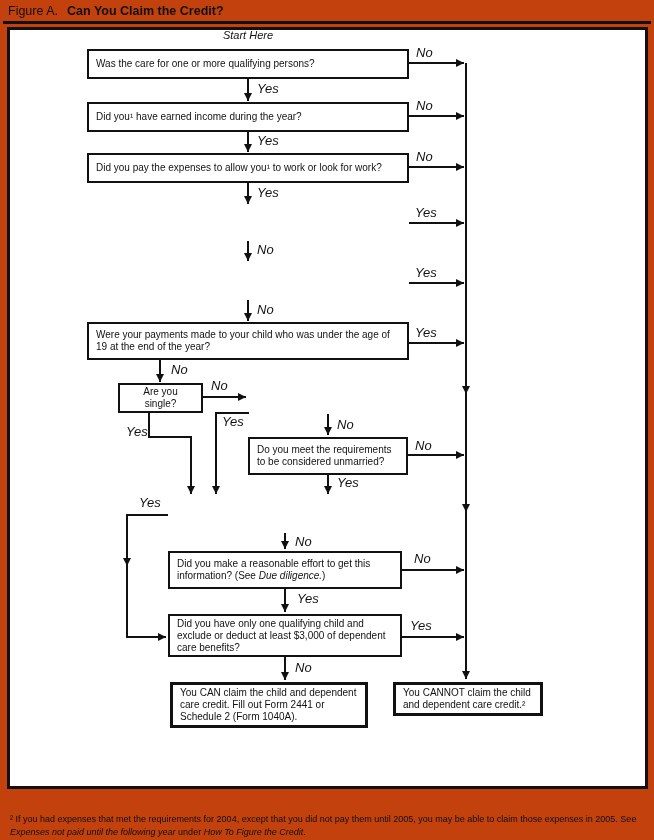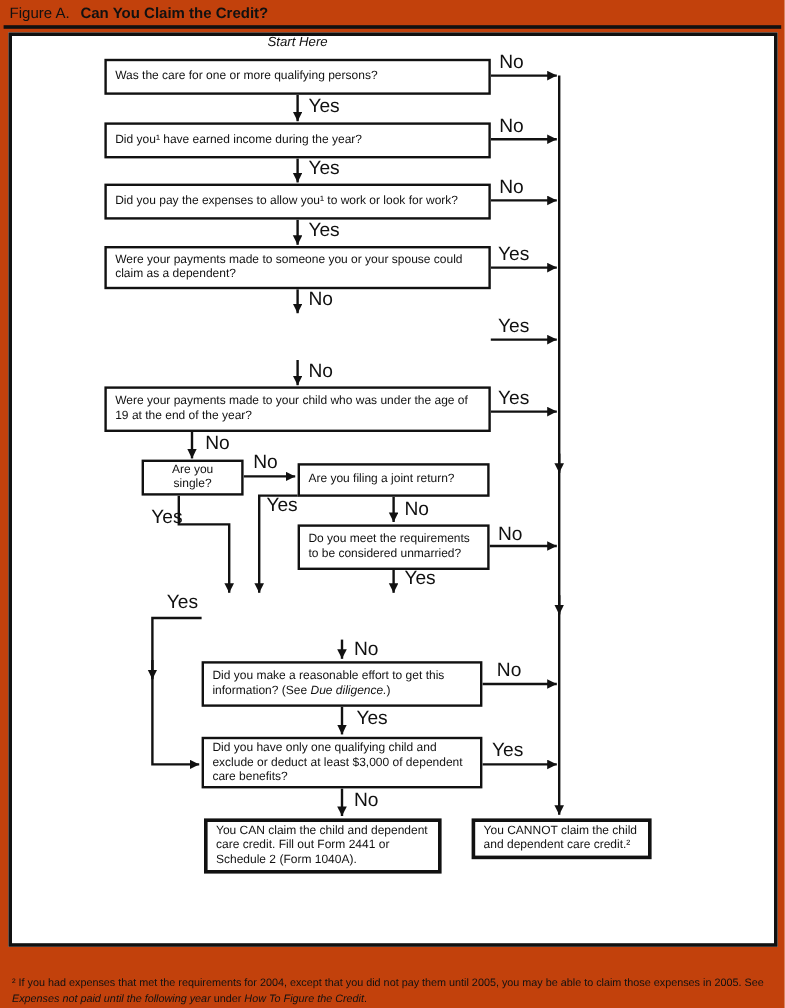--- a/index.html
+++ b/index.html
@@ -15,21 +15,21 @@
   .start{position:absolute;left:180px;top:29px;width:136px;text-align:center;font-style:italic;font-size:11px;}
   svg.wires{position:absolute;left:0;top:0;}
   svg.wires polyline{fill:none;stroke:#111;stroke-width:2;}
   .qbox{
     position:absolute;background:#fff;border:2px solid #111;box-sizing:border-box;
     display:flex;align-items:center;padding:0 7px;font-size:10px;line-height:12px;
   }
   .qbox .qtext{white-space:pre-line;}
   .qbox.center{justify-content:center;text-align:center;padding:0 15px;}
   .qbox.outcome{border-width:3px;}
-  .lbl{position:absolute;font-size:16px;line-height:12px;white-space:nowrap;}
+  .lbl{position:absolute;font-style:italic;font-size:13px;line-height:12px;white-space:nowrap;}
   .footnote{position:absolute;left:10px;width:638px;font-size:9px;line-height:13px;}
   .footnote .it{font-style:italic;}
 </style>
 </head>
 <body>
 
 <div id="stage">
 
   <div class="title">
     <span class="prefix">Figure A.</span><span class="main">Can You Claim the Credit?</span>
@@ -87,33 +87,26 @@
 
   <div class="qbox" style="left:87px;top:49px;width:322px;height:30px">
     <span class="qtext">Was the care for one or more qualifying persons?</span>
   </div>
   <div class="qbox" style="left:87px;top:102px;width:322px;height:30px">
     <span class="qtext">Did you¹ have earned income during the year?</span>
   </div>
   <div class="qbox" style="left:87px;top:153px;width:322px;height:30px">
     <span class="qtext">Did you pay the expenses to allow you¹ to work or look for work?</span>
   </div>
-  <div class="qbox" style="left:87px;top:205px;width:322px;height:36px">
-    <span class="qtext">Were your payments made to someone you or your spouse could
-claim as a dependent?</span>
-  </div>
   <div class="qbox" style="left:87px;top:322px;width:322px;height:38px">
     <span class="qtext">Were your payments made to your child who was under the age of
 19 at the end of the year?</span>
   </div>
   <div class="qbox center" style="left:118px;top:383px;width:85px;height:30px">
     <span class="qtext">Are you single?</span>
-  </div>
-  <div class="qbox" style="left:248px;top:386px;width:160px;height:28px">
-    <span class="qtext">Are you filing a joint return?</span>
   </div>
   <div class="qbox" style="left:248px;top:437px;width:160px;height:38px">
     <span class="qtext">Do you meet the requirements
 to be considered unmarried?</span>
   </div>
   <div class="qbox" style="left:168px;top:551px;width:234px;height:38px">
     <span class="qtext"><span>Did you make a reasonable effort to get this
 information? (See </span><span class="it" style="font-style:italic">Due diligence.</span><span>)</span></span>
   </div>
   <div class="qbox" style="left:168px;top:614px;width:234px;height:43px">

